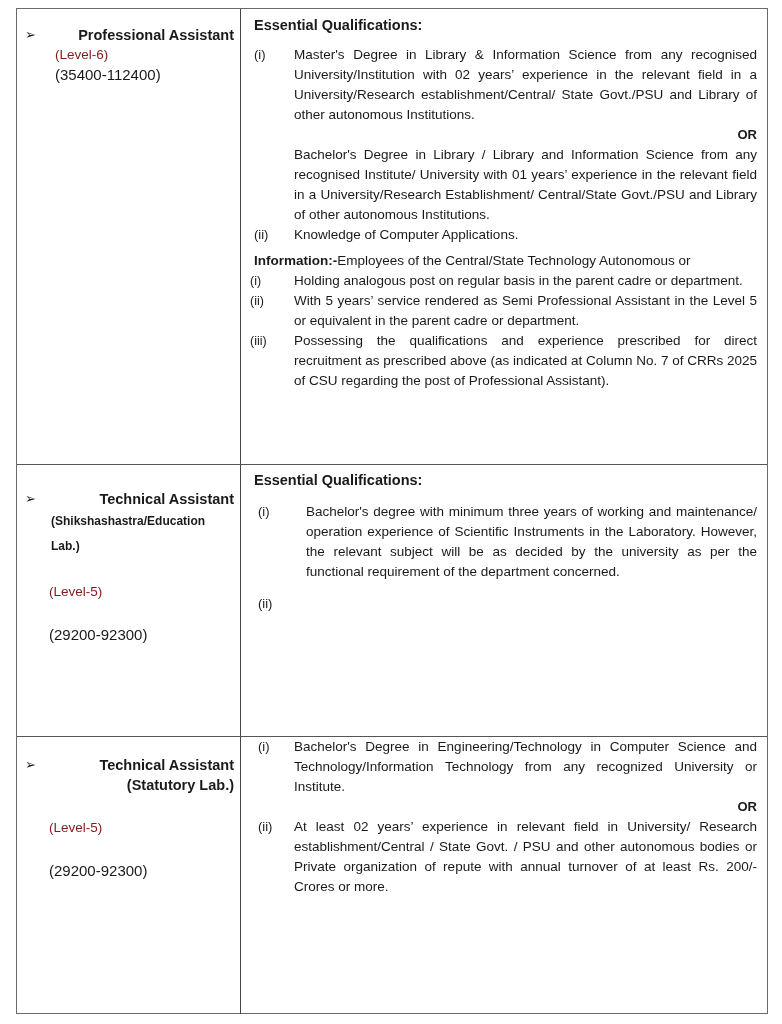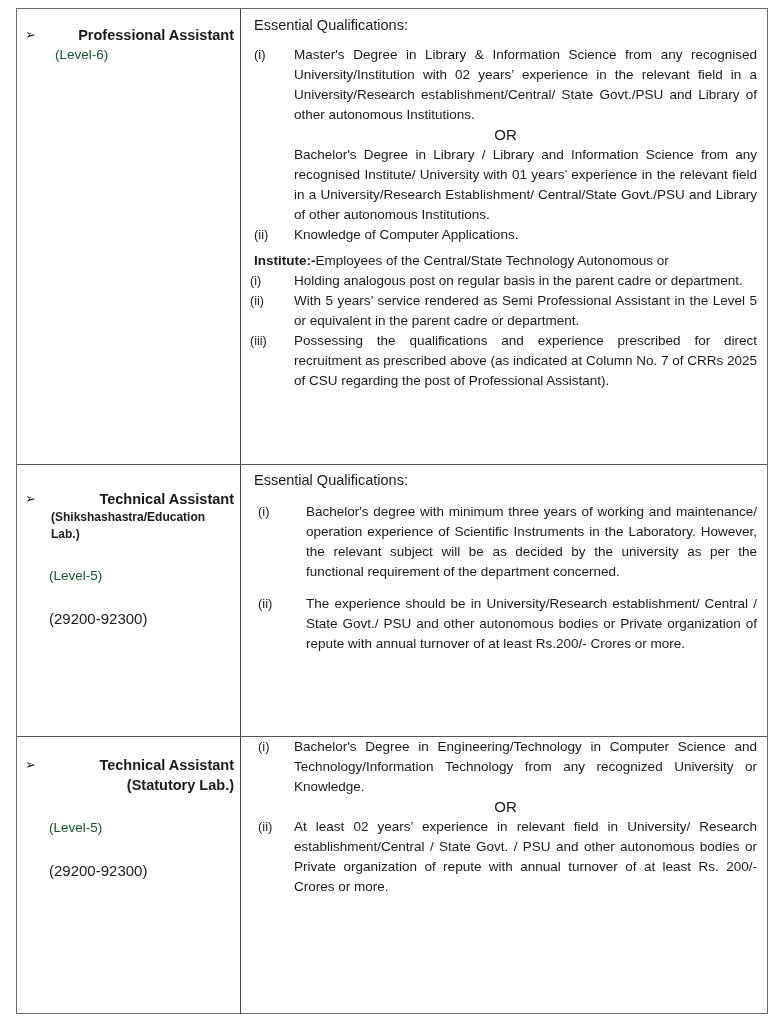--- a/index.html
+++ b/index.html
@@ -10,63 +10,64 @@
   .row { position: absolute; left: 0; right: 0; border-bottom: 1.5px solid #555; box-sizing: border-box; }
   .row.last { border-bottom: none; }
   .r1 { top: 0; height: 456px; }
   .r2 { top: 456px; height: 272px; }
   .r3 { top: 728px; height: 277px; }
   .lcol { position: absolute; left: 0; top: 0; bottom: 0; width: 224px; border-right: 1.2px solid #444; box-sizing: border-box; }
   .rcol { position: absolute; left: 224px; top: 0; bottom: 0; right: 0; padding: 0 10px 0 13px; box-sizing: border-box; }
   .post { position: absolute; left: 8px; right: 6px; font-size: 14px; line-height: 20px; }
   .post .arrow { position: absolute; left: 0; top: 0; font-size: 13px; font-weight: bold; }
   .post .ptitle { margin-left: 26px; font-weight: bold; font-size: 14.5px; text-align: right; }
-  .post .sub { margin-left: 26px; font-weight: bold; font-size: 12px; line-height: 17px; }
-  .post .lvl { margin-left: 30px; font-size: 13.5px; color: #14532d; }
+  .post .sub { margin-left: 26px; font-weight: bold; font-size: 12px; line-height: 25px; }
+  .post .lvl { margin-left: 30px; font-size: 13.5px; color: #7f1d1d; }
   .post .pay { margin-left: 30px; font-size: 15px; }
   .post.p2 .lvl, .post.p2 .pay, .post.p3 .lvl, .post.p3 .pay { margin-left: 24px; margin-top: 23px; }
-  .head { font-weight: normal; font-size: 14.5px; margin-top: 8px; margin-bottom: 12px; }
+  .head { font-weight: bold; font-size: 14.5px; margin-top: 8px; margin-bottom: 12px; }
   .item { position: relative; padding-left: 40px; font-size: 13.5px; line-height: 20px; text-align: justify; }
   .item .num { position: absolute; left: 0; top: 0; font-size: 13px; }
-  .or { text-align: center; font-size: 15px; line-height: 20px; }
+  .or { text-align: right; font-size: 13px; line-height: 20px; font-weight: bold; }
   .plain { padding-left: 40px; font-size: 13.5px; line-height: 20px; text-align: justify; }
   .dep { font-size: 13.5px; line-height: 20px; text-align: justify; margin-top: 4px; }
   .dep b { font-weight: bold; }
   .dep .cont { padding-left: 40px; display: block; }
   .dep-item { position: relative; padding-left: 40px; font-size: 13.5px; line-height: 20px; text-align: justify; }
   .dep-item .num { position: absolute; left: -4px; top: 0; font-size: 12.5px; }
   .gap { height: 10px; }
 </style>
 </head>
 <body>
 
 <div class="tbl">
 
   <div class="row r1">
     <div class="lcol">
       <div class="post" style="top:16px;">
         <span class="arrow">➢</span>
         <div class="ptitle">Professional Assistant</div>
         <div class="lvl">(Level-6)</div>
+        <div class="pay">(35400-112400)</div>
       </div>
     </div>
     <div class="rcol">
       <div class="head">Essential Qualifications:</div>
       <div class="item">
         <span class="num">(i)</span>
         <div>Master's Degree in Library &amp; Information Science from any recognised University/Institution with 02 years’ experience in the relevant field in a University/Research establishment/Central/ State Govt./PSU and Library of other autonomous Institutions.</div>
       </div>
       <div class="or">OR</div>
       <div class="plain">Bachelor's Degree in Library / Library and Information Science from any recognised Institute/ University with 01 years’ experience in the relevant field in a University/Research Establishment/ Central/State Govt./PSU and Library of other autonomous Institutions.</div>
       <div class="item">
         <span class="num">(ii)</span>
         <div>Knowledge of Computer Applications.</div>
       </div>
       <div class="dep" style="margin-top:6px;">
-        <b>Institute:-</b><span>Employees of the Central/State Technology Autonomous or</span>
+        <b>Information:-</b><span>Employees of the Central/State Technology Autonomous or</span>
       </div>
       <div class="dep-item">
         <span class="num">(i)</span>
         <div>Holding analogous post on regular basis in the parent cadre or department.</div>
       </div>
       <div class="dep-item">
         <span class="num">(ii)</span>
         <div>With 5 years’ service rendered as Semi Professional Assistant in the Level 5 or equivalent in the parent cadre or department.</div>
       </div>
       <div class="dep-item">
@@ -88,39 +89,38 @@
     </div>
     <div class="rcol">
       <div class="head" style="margin-top:7px; margin-bottom:14px;">Essential Qualifications:</div>
       <div class="item" style="padding-left:52px;">
         <span class="num" style="left:4px;">(i)</span>
         <div>Bachelor's degree with minimum three years of working and maintenance/ operation experience of Scientific Instruments in the Laboratory. However, the relevant subject will be as decided by the university as per the functional requirement of the department concerned.</div>
       </div>
       <div class="gap" style="height:12px;"></div>
       <div class="item" style="padding-left:52px;">
         <span class="num" style="left:4px;">(ii)</span>
-        <div>The experience should be in University/Research establishment/ Central / State Govt./ PSU and other autonomous bodies or Private organization of repute with annual turnover of at least Rs.200/- Crores or more.</div>
       </div>
     </div>
   </div>
 
   <div class="row r3 last">
     <div class="lcol">
       <div class="post p3" style="top:18px;">
         <span class="arrow">➢</span>
         <div class="ptitle">Technical Assistant</div>
         <div class="ptitle">(Statutory Lab.)</div>
         <div class="lvl">(Level-5)</div>
         <div class="pay">(29200-92300)</div>
       </div>
     </div>
     <div class="rcol">
       <div class="item">
         <span class="num" style="left:4px;">(i)</span>
-        <div>Bachelor's Degree in Engineering/Technology in Computer Science and Technology/Information Technology from any recognized University or Knowledge.</div>
+        <div>Bachelor's Degree in Engineering/Technology in Computer Science and Technology/Information Technology from any recognized University or Institute.</div>
       </div>
       <div class="or">OR</div>
       <div class="item">
         <span class="num" style="left:4px;">(ii)</span>
         <div>At least 02 years’ experience in relevant field in University/ Research establishment/Central / State Govt. / PSU and other autonomous bodies or Private organization of repute with annual turnover of at least Rs. 200/- Crores or more.</div>
       </div>
     </div>
   </div>
 
 </div>

